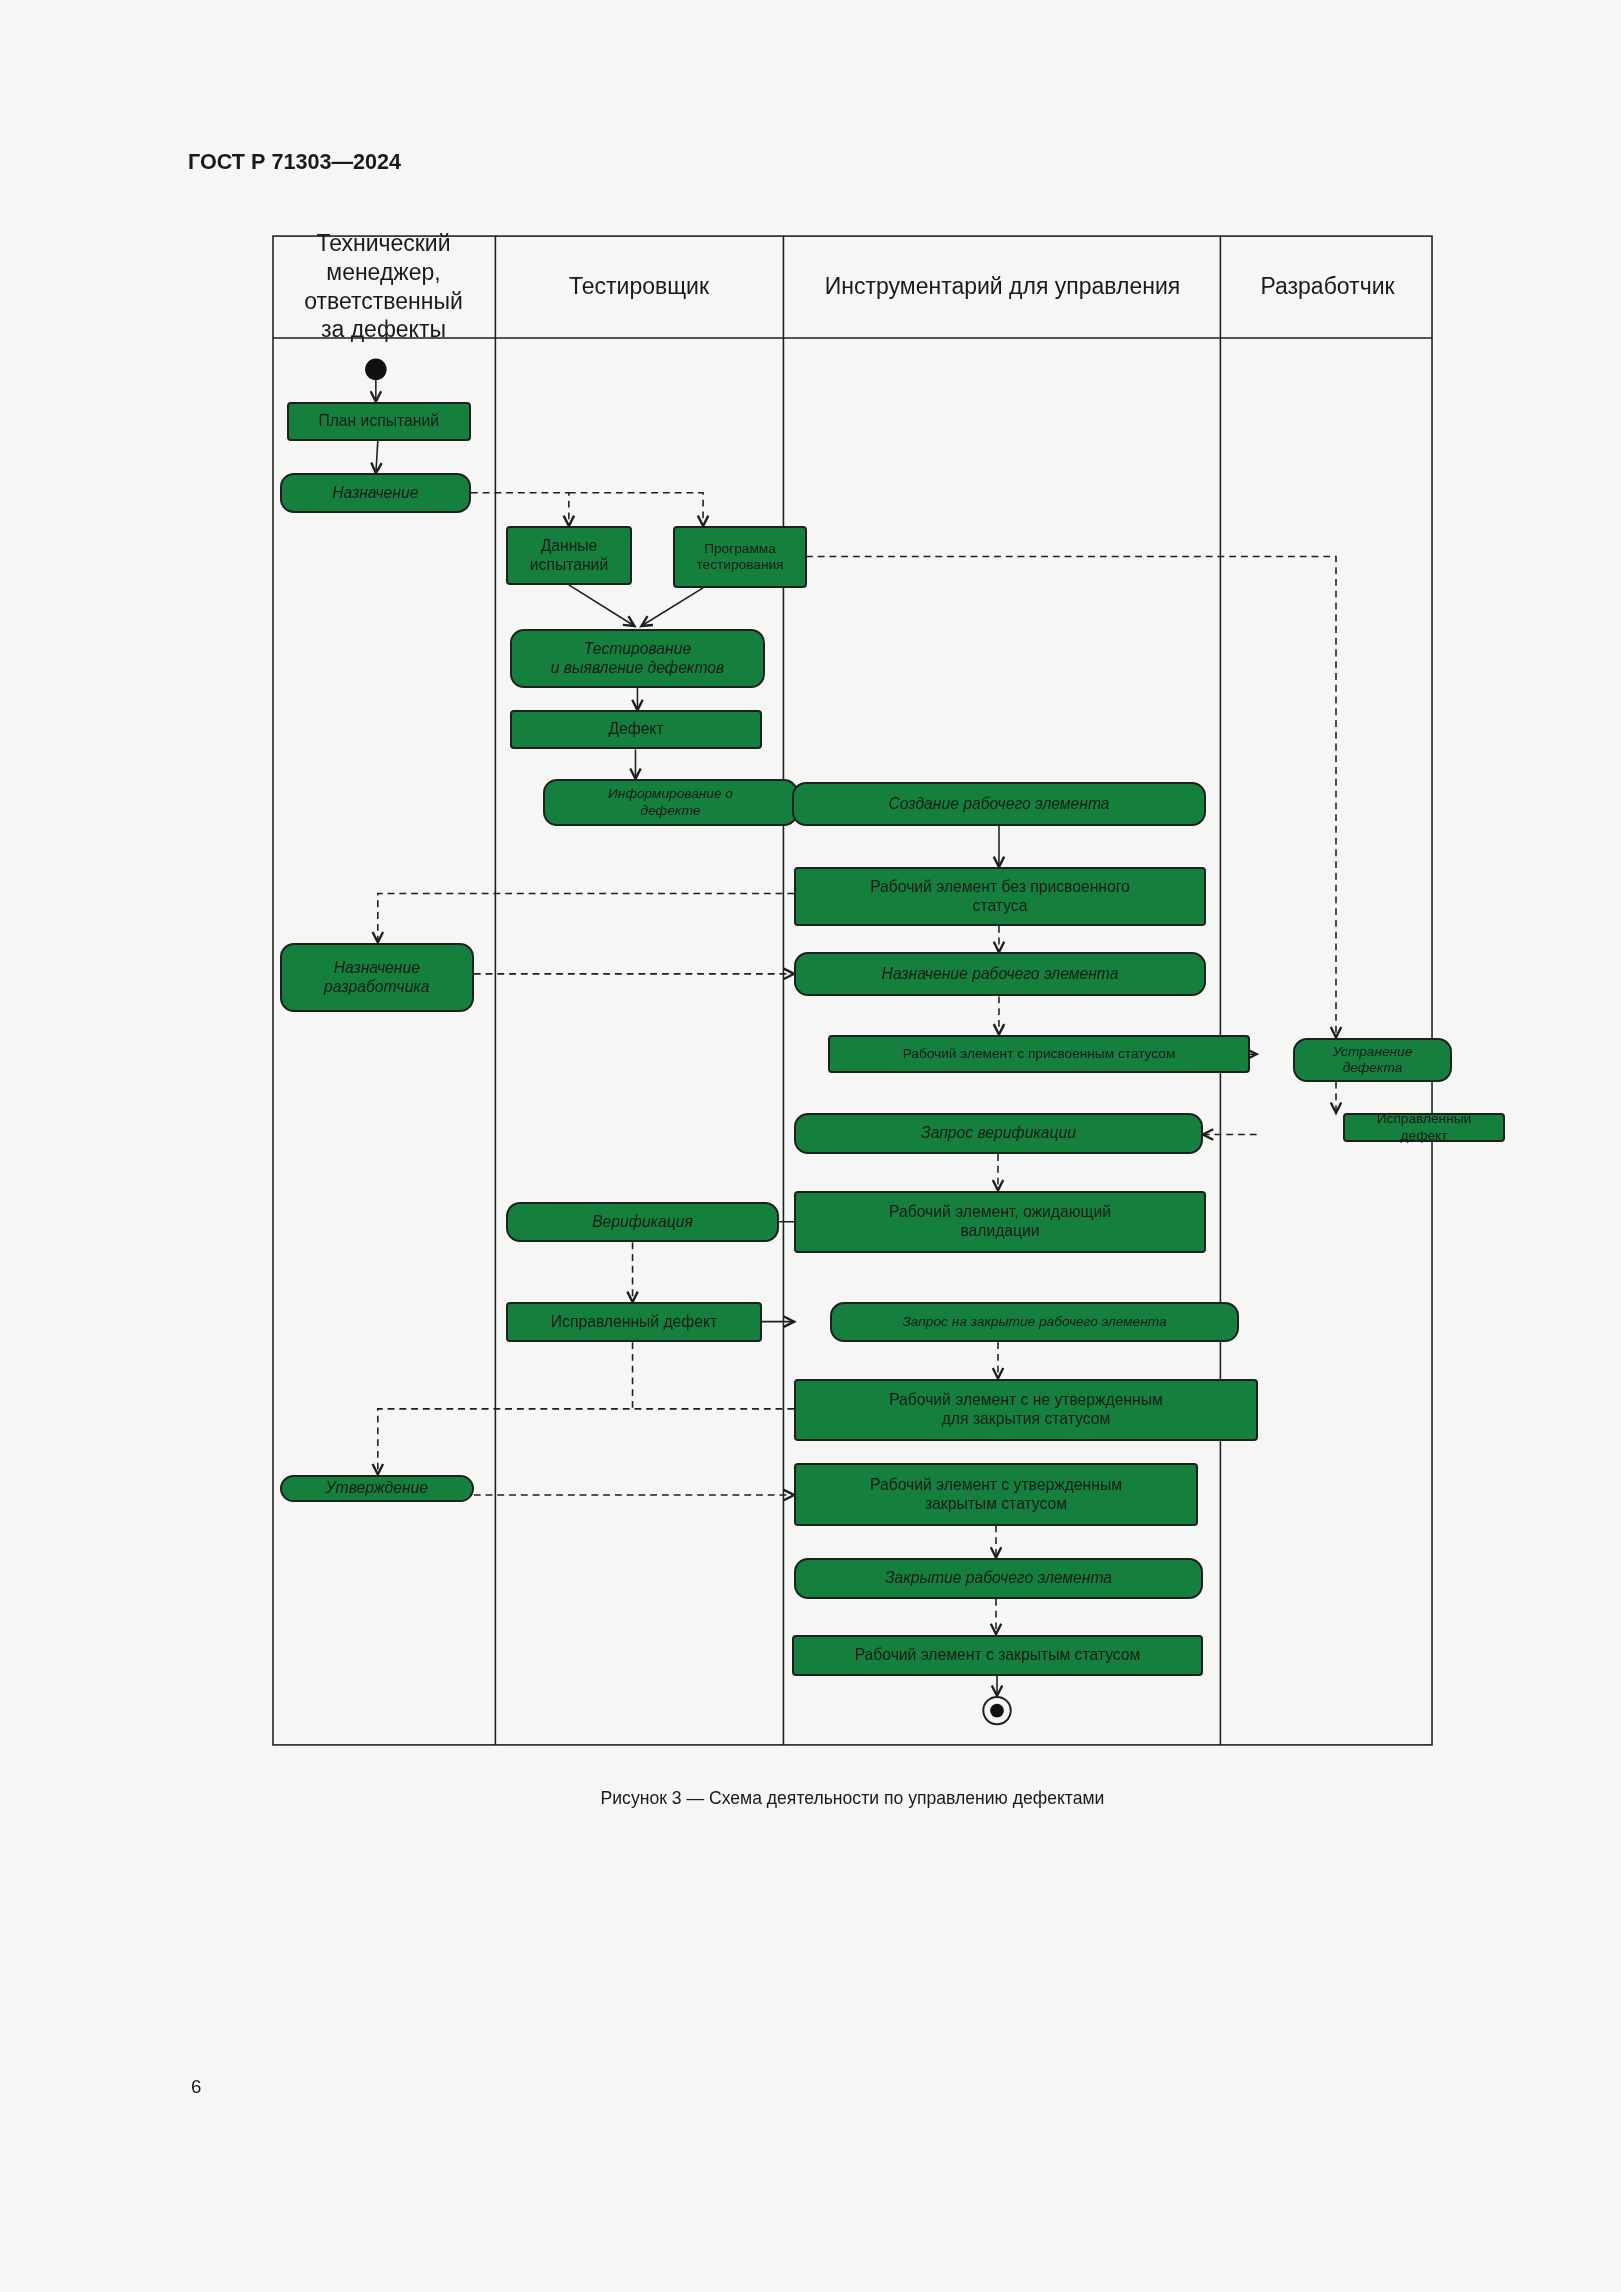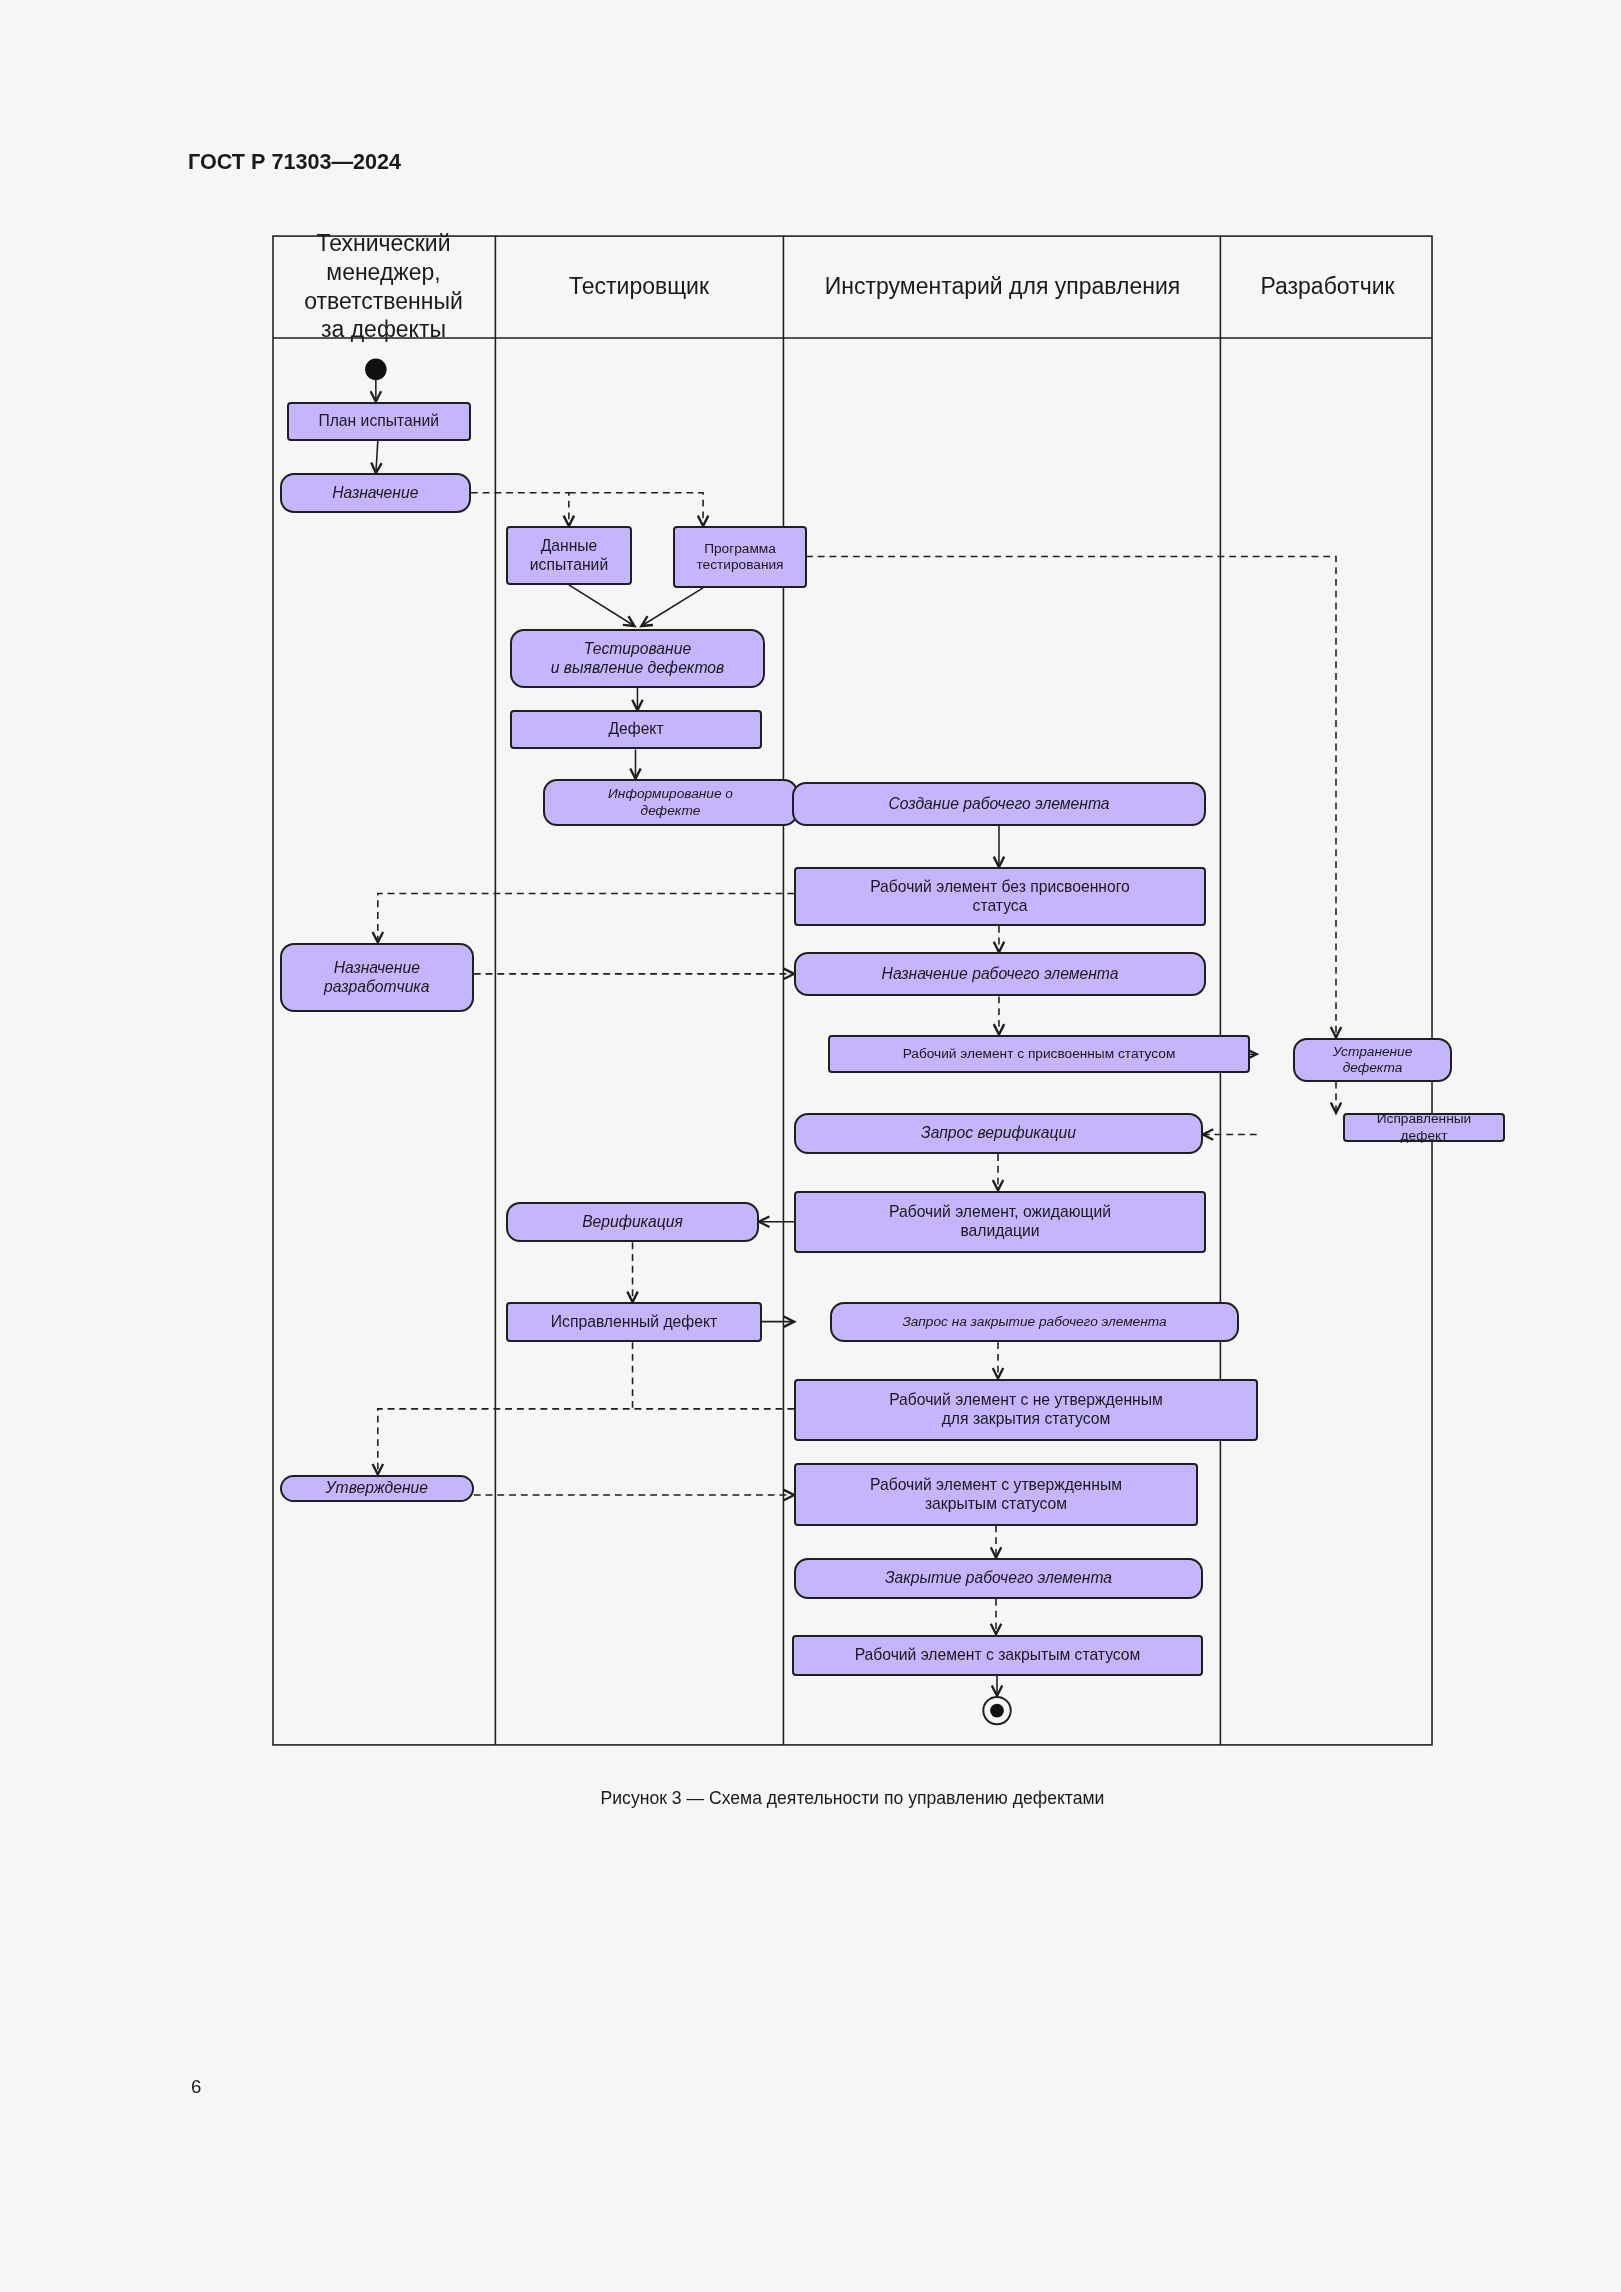--- a/index.html
+++ b/index.html
@@ -23,21 +23,21 @@
   .lh {
     position:absolute; top:0; height:103px;
     display:flex; align-items:center; justify-content:center;
     text-align:center; font-size:23px; line-height:1.25;
     white-space:pre-line;
   }
   .node {
     position:absolute; box-sizing:border-box;
     display:flex; align-items:center; justify-content:center;
     text-align:center; white-space:pre-line;
-    border:2px solid #1f1f1f; background:#c4b5fd;
+    border:2px solid #1f1f1f; background:#15803d;
     font-size:15.7px; line-height:1.18; padding:2px 19px;
   }
   .rect  { border-radius:3.9px; }
   .round { border-radius:14px;font-style:italic; }
   .sm    { font-size:13.7px;margin-left:36px; }
   .caption {
     position:absolute; left:272px; top:1788px; width:1161px;
     text-align:center; font-size:17.6px;
   }
   .page-number {
@@ -130,21 +130,21 @@
 
     <div class="node rect" style="left:234px;top:291px;width:126px;height:59px">Данные
 испытаний</div>
     <div class="node rect sm" style="left:365px;top:291px;width:134px;height:62px">Программа
 тестирования</div>
     <div class="node round" style="left:238px;top:394px;width:255px;height:59px">Тестирование
 и выявление дефектов</div>
     <div class="node rect" style="left:238px;top:475px;width:252px;height:39px">Дефект</div>
     <div class="node round sm" style="left:235px;top:544px;width:255px;height:47px">Информирование о
 дефекте</div>
-    <div class="node round" style="left:234px;top:967px;width:253px;height:40px">Верификация</div>
+    <div class="node round" style="left:234px;top:967px;width:273px;height:40px">Верификация</div>
     <div class="node rect" style="left:234px;top:1067px;width:256px;height:40px">Исправленный дефект</div>
 
     <div class="node round" style="left:520px;top:547px;width:414px;height:44px">Создание рабочего элемента</div>
     <div class="node rect" style="left:522px;top:632px;width:412px;height:59px">Рабочий элемент без присвоенного
 статуса</div>
     <div class="node round" style="left:522px;top:717px;width:412px;height:44px">Назначение рабочего элемента</div>
     <div class="node rect sm" style="left:520px;top:800px;width:422px;height:38px">Рабочий элемент с присвоенным статусом</div>
     <div class="node round" style="left:522px;top:878px;width:409px;height:41px">Запрос верификации</div>
     <div class="node rect" style="left:522px;top:956px;width:412px;height:62px">Рабочий элемент, ожидающий
 валидации</div>

